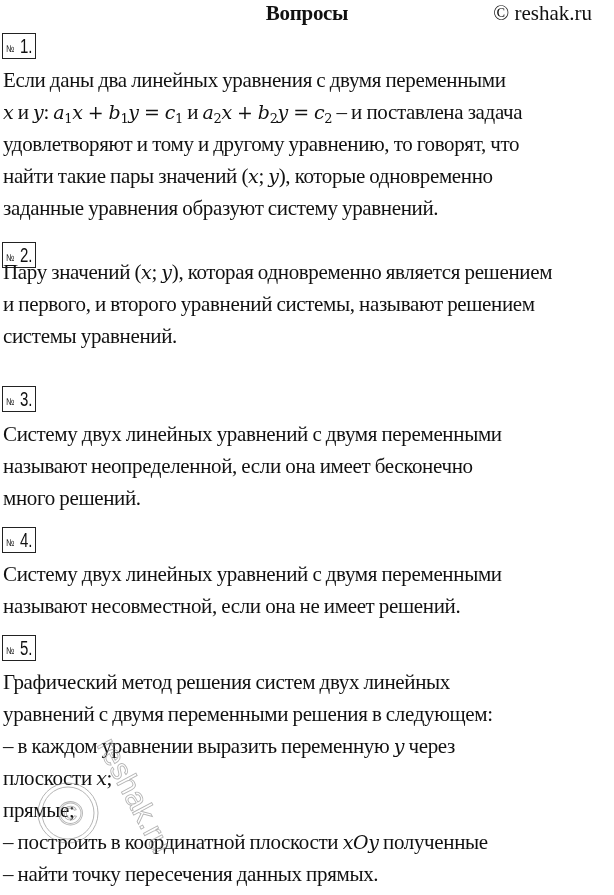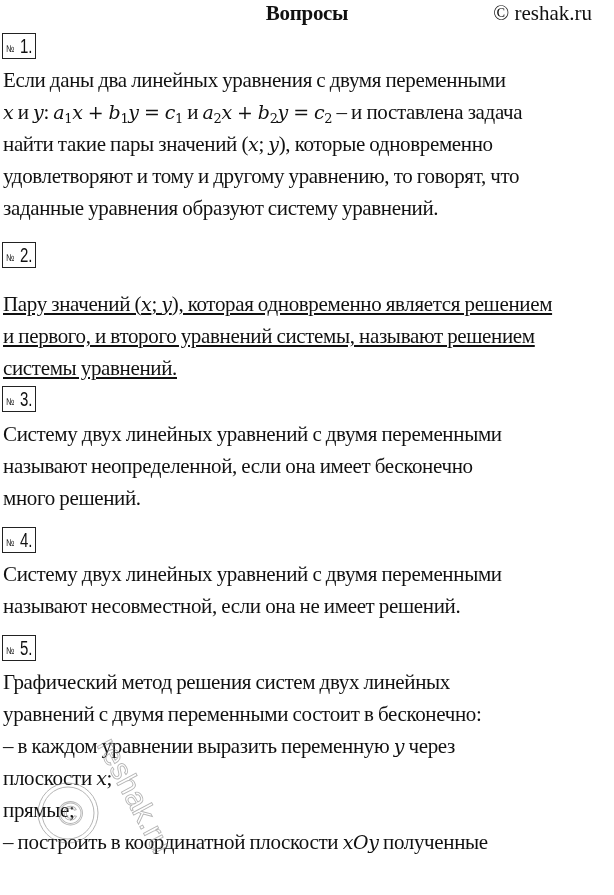--- a/index.html
+++ b/index.html
@@ -115,30 +115,30 @@
   <div class="header-copyright">© reshak.ru</div>
 </div>
 
 <div class="badge" style="top:33px;">
   <span class="no">№</span>
   <span class="num">1.</span>
 </div>
 <div class="para" style="top:64px;">
   <span class="line">Если даны два линейных уравнения с двумя переменными</span>
   <span class="line"><span class="m">x</span><span> и </span><span class="m">y</span><span>: </span><span class="m"><span>a</span><sub>1</sub><span>x</span><span class="op"> + </span><span>b</span><sub>1</sub><span>y</span><span class="op"> = </span><span>c</span><sub>1</sub></span><span> и </span><span class="m"><span>a</span><sub>2</sub><span>x</span><span class="op"> + </span><span>b</span><sub>2</sub><span>y</span><span class="op"> = </span><span>c</span><sub>2</sub></span><span> – и поставлена задача</span></span>
+  <span class="line">удовлетворяют и тому и другому уравнению, то говорят, что</span>
   <span class="line"><span>найти такие пары значений (</span><span class="m">x</span><span>; </span><span class="m">y</span><span>), которые одновременно</span></span>
-  <span class="line">удовлетворяют и тому и другому уравнению, то говорят, что</span>
   <span class="line">заданные уравнения образуют систему уравнений.</span>
 </div>
 
 <div class="badge" style="top:242px;">
   <span class="no">№</span>
   <span class="num">2.</span>
 </div>
-<div class="para" style="top:288px;text-decoration:underline;">
+<div class="para" style="top:256px;">
   <span class="line"><span>Пару значений (</span><span class="m">x</span><span>; </span><span class="m">y</span><span>), которая одновременно является решением</span></span>
   <span class="line">и первого, и второго уравнений системы, называют решением</span>
   <span class="line">системы уравнений.</span>
 </div>
 
 <div class="badge" style="top:386px;">
   <span class="no">№</span>
   <span class="num">3.</span>
 </div>
 <div class="para" style="top:418px;">
@@ -155,25 +155,26 @@
   <span class="line">Систему двух линейных уравнений с двумя переменными</span>
   <span class="line">называют несовместной, если она не имеет решений.</span>
 </div>
 
 <div class="badge" style="top:635px;">
   <span class="no">№</span>
   <span class="num">5.</span>
 </div>
 <div class="para" style="top:666px;">
   <span class="line">Графический метод решения систем двух линейных</span>
-  <span class="line">уравнений с двумя переменными состоит в бесконечно:</span>
+  <span class="line">уравнений с двумя переменными решения в следующем:</span>
   <span class="line"><span>– в каждом уравнении выразить переменную </span><span class="m">y</span><span> через</span></span>
   <span class="line"><span>плоскости </span><span class="m">x</span><span>;</span></span>
   <span class="line">прямые;</span>
   <span class="line"><span>– построить в координатной плоскости </span><span class="m">xOy</span><span> полученные</span></span>
+  <span class="line">– найти точку пересечения данных прямых.</span>
 </div>
 
 <svg class="watermark" viewBox="0 0 150 150" xmlns="http://www.w3.org/2000/svg">
   <g fill="none" stroke="#777" stroke-width="1">
     <circle cx="48" cy="88" r="30"></circle>
     <circle cx="48" cy="88" r="26"></circle>
     <text x="38" y="100" font-family="Liberation Sans, sans-serif" font-size="34" fill="none" stroke="#777" stroke-width="0.9">©</text>
     <text x="40" y="40" font-family="Liberation Sans, sans-serif" font-size="30" fill="none" stroke="#777" stroke-width="0.9" transform="rotate(62 75 60)">reshak.ru</text>
   </g>
 </svg>

